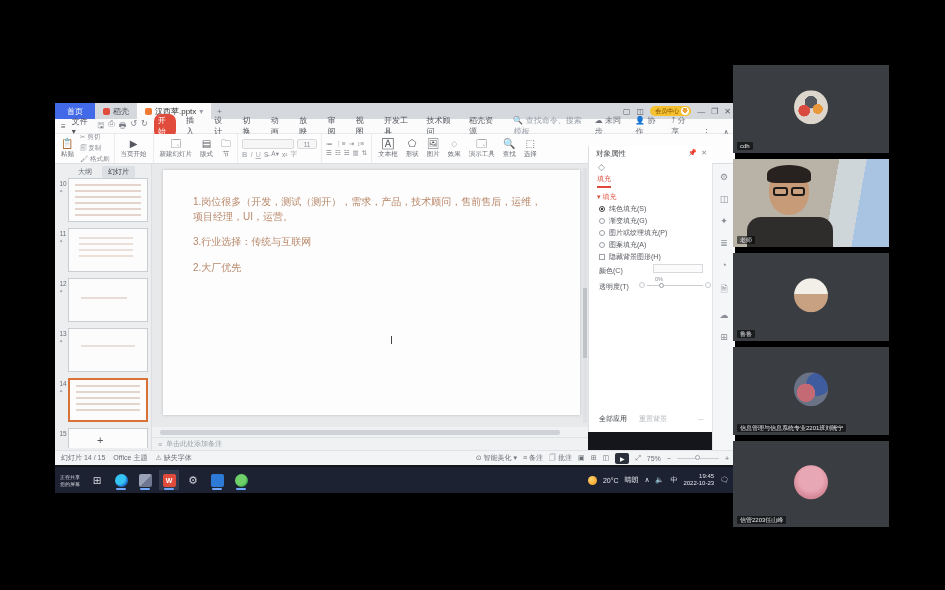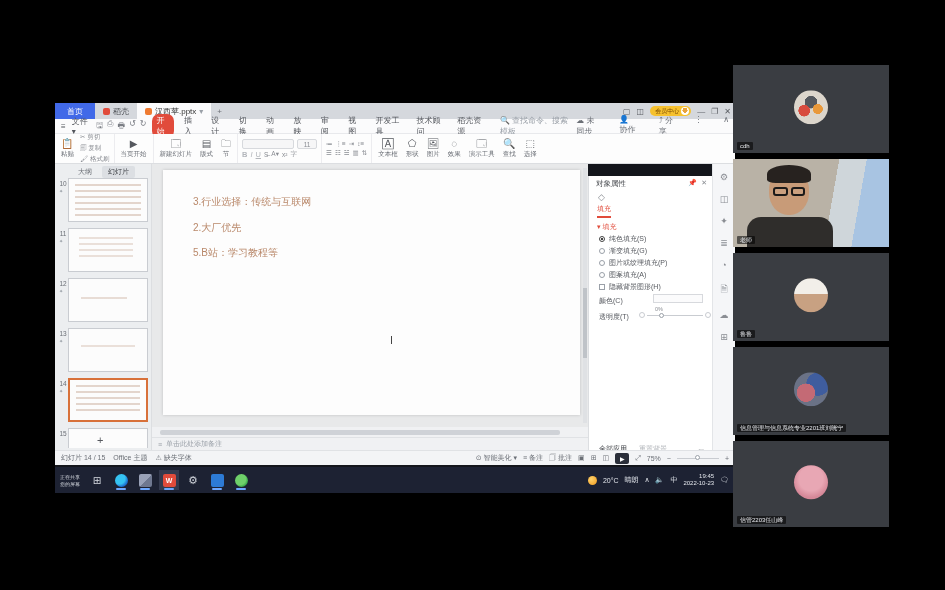--- a/index.html
+++ b/index.html
@@ -19,21 +19,21 @@
   .tabbar .win-right{margin-left:auto;display:flex;align-items:center;gap:6px;padding-right:4px;color:#5a5d63;}
   .member-pill{background:#f6c12e;border-radius:7px;height:10px;display:flex;align-items:center;gap:2px;padding:0 2px 0 5px;font-size:6px;color:#7a4a00;}
   .member-pill .avatar{width:8px;height:8px;border-radius:50%;background:#fff radial-gradient(circle at 50% 40%,#e8a33d 0 40%,#fff 41%);}
 
   
   .menurow{position:absolute;left:0;top:16px;width:680px;height:15px;background:#fbfbfc;border-bottom:1px solid #e8e9ec;display:flex;align-items:center;font-size:8px;color:#53565c;gap:6px;padding:0 6px;}
   .menurow .mtab{padding:1px 4px;border-radius:7px;}
   .menurow .mtab.active{background:#e14b3b;color:#fff;}
   .qicons{display:flex;gap:4px;color:#7a7d84;font-size:8px;}
   .menurow .search{color:#9aa0a8;margin-left:6px;}
-  .menurow .right{margin-left:auto;display:flex;gap:21px;color:#6b6f76;}
+  .menurow .right{margin-left:auto;display:flex;gap:13px;color:#6b6f76;align-items:flex-end;}
 
   
   .ribbon{position:absolute;left:0;top:31px;width:680px;height:30px;background:#fdfdfd;border-bottom:1px solid #dcdee1;display:flex;align-items:stretch;font-size:6.5px;color:#6b6f76;}
   .rb-group{display:flex;align-items:center;padding:0 4px;gap:4px;border-right:1px solid #ececef;}
   .rb-big{display:flex;flex-direction:column;align-items:center;justify-content:center;gap:1px;padding:0 2px;}
   .rb-big .ric{font-size:10px;line-height:11px;color:#55585e;}
   .rb-col{display:flex;flex-direction:column;justify-content:center;gap:1px;}
   .rb-col span{font-size:6.5px;color:#8a8d93;}
   .fontbox{width:52px;height:10px;border:1px solid #d7d9dd;border-radius:2px;background:#f6f6f7;}
   .sizebox{width:20px;height:10px;border:1px solid #d7d9dd;border-radius:2px;background:#f6f6f7;color:#b3b6bb;font-size:6.5px;text-align:center;line-height:9px;}
@@ -62,21 +62,21 @@
   .slide p{font-size:10px;line-height:14.5px;margin:0 0 11px 0;}
   .caret{position:absolute;left:239px;top:172px;width:1px;height:8px;background:#444;}
   .vscroll{position:absolute;right:1px;top:4px;width:4px;height:255px;background:#dfe1e4;}
   .vscroll .vthumb{position:absolute;left:0;top:120px;width:4px;height:70px;background:#bfc3c8;}
 
   .hscroll{position:absolute;left:97px;top:324px;width:436px;height:10px;background:#f0f1f3;display:flex;align-items:center;}
   .hthumb{margin-left:8px;width:400px;height:5px;background:#cfd2d7;border-radius:2px;}
   .notesbar{position:absolute;left:97px;top:334px;width:436px;height:13px;background:#f0f1f3;border-top:1px solid #e0e2e5;font-size:7px;color:#9aa0a8;display:flex;align-items:center;gap:4px;padding:0 6px;}
 
   
-  .props{position:absolute;left:533px;top:73px;width:124px;height:286px;background:#ffffff;border-left:1px solid #dcdee1;font-size:7px;color:#55585e;}
+  .props{position:absolute;left:533px;top:43px;width:124px;height:286px;background:#ffffff;border-left:1px solid #dcdee1;font-size:7px;color:#55585e;}
   .props .ptitle{position:absolute;left:7px;top:3px;font-size:7.5px;color:#3c3f44;}
   .props .pctl{position:absolute;right:5px;top:3px;color:#8a8d93;font-size:7px;display:flex;gap:4px;}
   .props .picon{position:absolute;left:9px;top:16px;font-size:9px;color:#8a8d93;}
   .props .ptab{position:absolute;left:8px;top:28px;color:#e14b3b;border-bottom:2px solid #e14b3b;padding-bottom:2px;}
   .props .psec{position:absolute;left:8px;top:46px;color:#e14b3b;}
   .props .opt{position:absolute;left:10px;display:flex;align-items:center;gap:4px;color:#55585e;}
   .radio{width:6px;height:6px;border:1px solid #9aa0a8;border-radius:50%;display:inline-block;}
   .radio.on{border-color:#444;background:radial-gradient(circle,#444 0 35%,transparent 40%);}
   .checkbox{width:6px;height:6px;border:1px solid #9aa0a8;display:inline-block;}
   .props .clabel{position:absolute;left:10px;top:120px;}
@@ -326,23 +326,23 @@
       <div class="thumb sel" style="top:214px;">
           <div class="lines"></div>
         </div>
       <span class="thumbnum" style="top:266px;">15</span>
       <div class="thumb" style="top:264px;height:20px;border-bottom:none;"></div>
       <div class="addslide">+</div>
     </div>
 
     <div class="canvas">
       <div class="slide">
+        <p>1.岗位很多（开发，测试（测开），需求，产品，技术顾问，售前售后，运维，项目经理，UI，运营。</p>
         <p>3.行业选择：传统与互联网</p>
         <p>2.大厂优先</p>
-        <p>5.B站：学习教程等</p>
       </div>
       <div class="caret"></div>
       <div class="vscroll">
           <div class="vthumb"></div>
         </div>
     </div>
 
     <div class="hscroll">
         <div class="hthumb"></div>
       </div>

